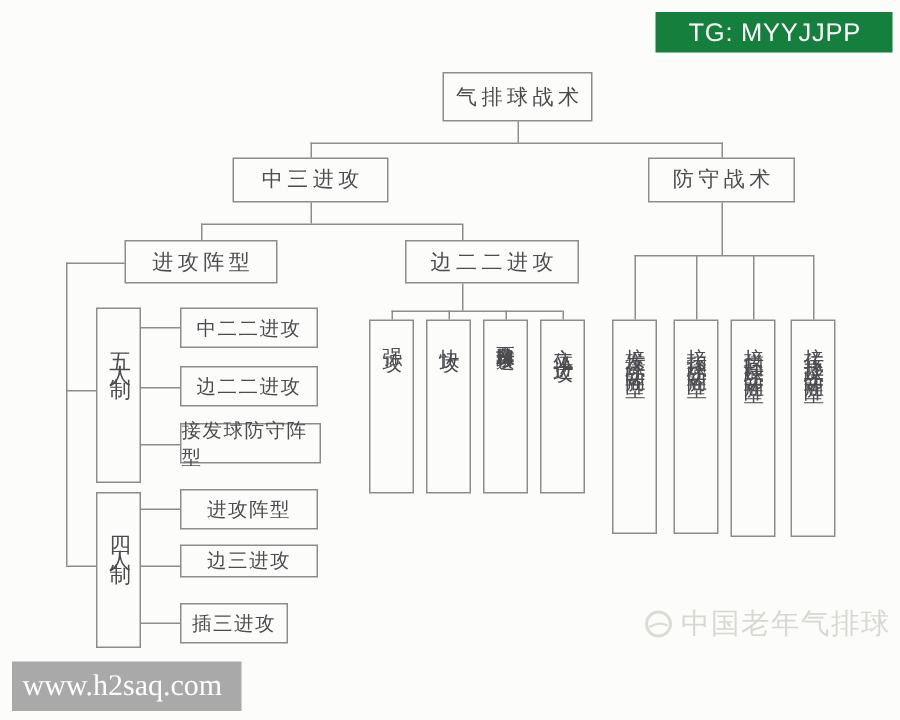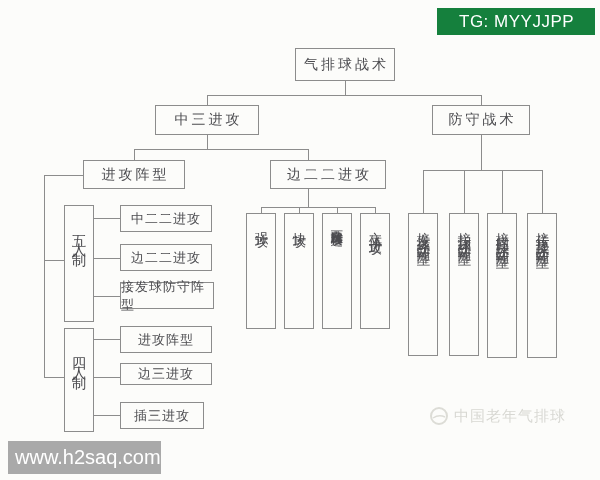--- a/index.html
+++ b/index.html
@@ -24,28 +24,28 @@
   .hl{position:absolute;height:1px;background:#8c8c8c;}
   .vl{position:absolute;width:1px;background:#8c8c8c;}
   .badge{
     position:absolute;left:437px;top:8px;width:158px;height:27px;
     background:#15803d;color:#ffffff;font-family:"Liberation Sans",sans-serif;
     font-size:17px;display:flex;align-items:center;padding-left:22px;
     box-sizing:border-box;letter-spacing:0.5px;
   }
   .watermark{
     position:absolute;left:8px;top:441px;width:153px;height:33px;
-    background:#a9a9a9;color:#ffffff;font-family:Liberation Sans, sans-serif;
+    background:#a9a9a9;color:#ffffff;font-family:Liberation Serif, serif;
     font-size:20px;display:flex;align-items:center;padding-left:7px;
     box-sizing:border-box;
   }
   .footer-logo{
     position:absolute;left:429px;top:405px;height:22px;
     display:flex;align-items:center;gap:5px;color:#d8d8d3;
-    font-size:15px;letter-spacing:1px;
+    font-size:19px;letter-spacing:1px;
   }
 </style>
 </head>
 <body>
 
 <div class="canvas">
 
   <div class="badge">TG: MYYJJPP</div>
 
   <div class="node title" style="left:295px;top:48px;width:100px;height:33px">气排球战术</div>
@@ -61,21 +61,21 @@
   <div class="node vnode vside" style="left:64px;top:205px;width:30px;height:117px">五人制</div>
 
   <div class="node vnode vside" style="left:64px;top:328px;width:30px;height:104px">四人制</div>
 
   <div class="node item" style="left:120px;top:205px;width:92px;height:27px">中二二进攻</div>
   <div class="node item" style="left:120px;top:244px;width:92px;height:27px">边二二进攻</div>
   <div class="node item" style="left:120px;top:282px;width:94px;height:27px">接发球防守阵型</div>
 
   <div class="node item" style="left:120px;top:326px;width:92px;height:27px">进攻阵型</div>
   <div class="node item" style="left:120px;top:363px;width:92px;height:22px">边三进攻</div>
-  <div class="node item" style="left:120px;top:402px;width:84px;height:27px">插三进攻</div>
+  <div class="node item" style="left:120px;top:402px;width:72px;height:27px">插三进攻</div>
 
   <div class="node vnode vtext" style="left:246px;top:213px;width:30px;height:116px">强攻</div>
   <div class="node vnode vtext" style="left:284px;top:213px;width:30px;height:116px">快攻</div>
   <div class="node vnode vtext tight" style="left:322px;top:213px;width:30px;height:116px">两次球及转移进攻</div>
   <div class="node vnode vtext" style="left:360px;top:213px;width:30px;height:116px">立体进攻</div>
 
   <div class="node vnode vtext" style="left:408px;top:213px;width:30px;height:143px">接发球防守阵型</div>
   <div class="node vnode vtext" style="left:449px;top:213px;width:30px;height:143px">接扣球防守阵型</div>
   <div class="node vnode vtext" style="left:487px;top:213px;width:30px;height:145px">接拦回球防守阵型</div>
   <div class="node vnode vtext" style="left:527px;top:213px;width:30px;height:145px">接传垫球防守阵型</div>

